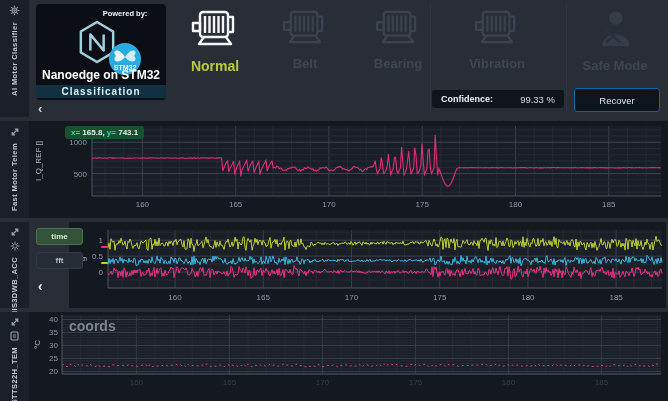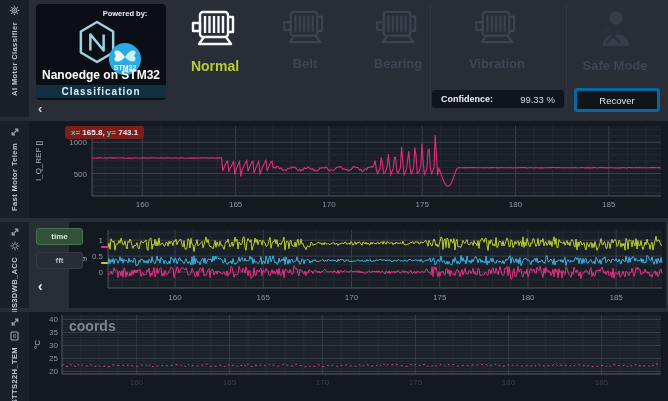--- a/index.html
+++ b/index.html
@@ -21,26 +21,26 @@
   .status{position:absolute;top:8px;display:flex;flex-direction:column;align-items:center;gap:6px;}
   .status .lbl{font-size:13px;font-weight:bold;color:#3e4654;}
   .status.active .lbl{color:#b8cc35;font-size:14px;}
   .status .ic{color:#3c434f;}
   .status.active .ic{color:#f4f6f8;}
   .hdr-div{position:absolute;top:4px;height:108px;width:1px;background:#2f3541;}
   .confbox{position:absolute;left:432px;top:90px;width:132px;height:18px;background:#10151c;border-radius:3px;
       display:flex;align-items:center;justify-content:space-between;padding:0 9px;box-sizing:border-box;}
   .confbox .cl{font-size:9px;font-weight:bold;color:#eef1f4;}
   .confbox .cv{font-size:9.5px;color:#d7dbe0;}
-  .recover{position:absolute;left:574px;top:88px;width:86px;height:24px;background:#10151c;border:3px solid #0369a1;
+  .recover{position:absolute;left:574px;top:88px;width:86px;height:24px;background:#10151c;border:1px solid #0369a1;
       border-radius:3px;color:#dde1e6;font-size:9.5px;display:flex;align-items:center;justify-content:center;cursor:pointer;}
   
   .panel{position:absolute;left:29px;width:639px;background:#14181f;}
   .panel.trans{background:transparent;}
-  .tooltip{position:absolute;left:36px;top:5px;background:#7f1d1d;border-radius:3px;padding:2px 6px;font-size:8px;font-weight:bold;}
+  .tooltip{position:absolute;left:36px;top:5px;background:#14532d;border-radius:3px;padding:2px 6px;font-size:8px;font-weight:bold;}
   .tooltip .k{color:#3fd0ae;}
   .tooltip .v{color:#e8ecef;}
   .coords{position:absolute;left:40px;top:6px;font-size:14px;color:#7e8591;font-weight:bold;}
   .btn{position:absolute;left:7px;width:47px;height:17px;border-radius:3px;font-size:8px;font-weight:bold;
       display:flex;align-items:center;justify-content:center;cursor:pointer;}
   .btn.time{top:6px;background:#33523a;border:1px solid #49704f;color:#cfe8c9;}
   .btn.fft{top:30px;background:#262d37;border:1px solid #333b47;color:#b7bfca;}
   .dash{position:absolute;width:7px;height:2px;border-radius:1px;}
   svg text{font-family:"Liberation Sans",sans-serif;}
 </style>

